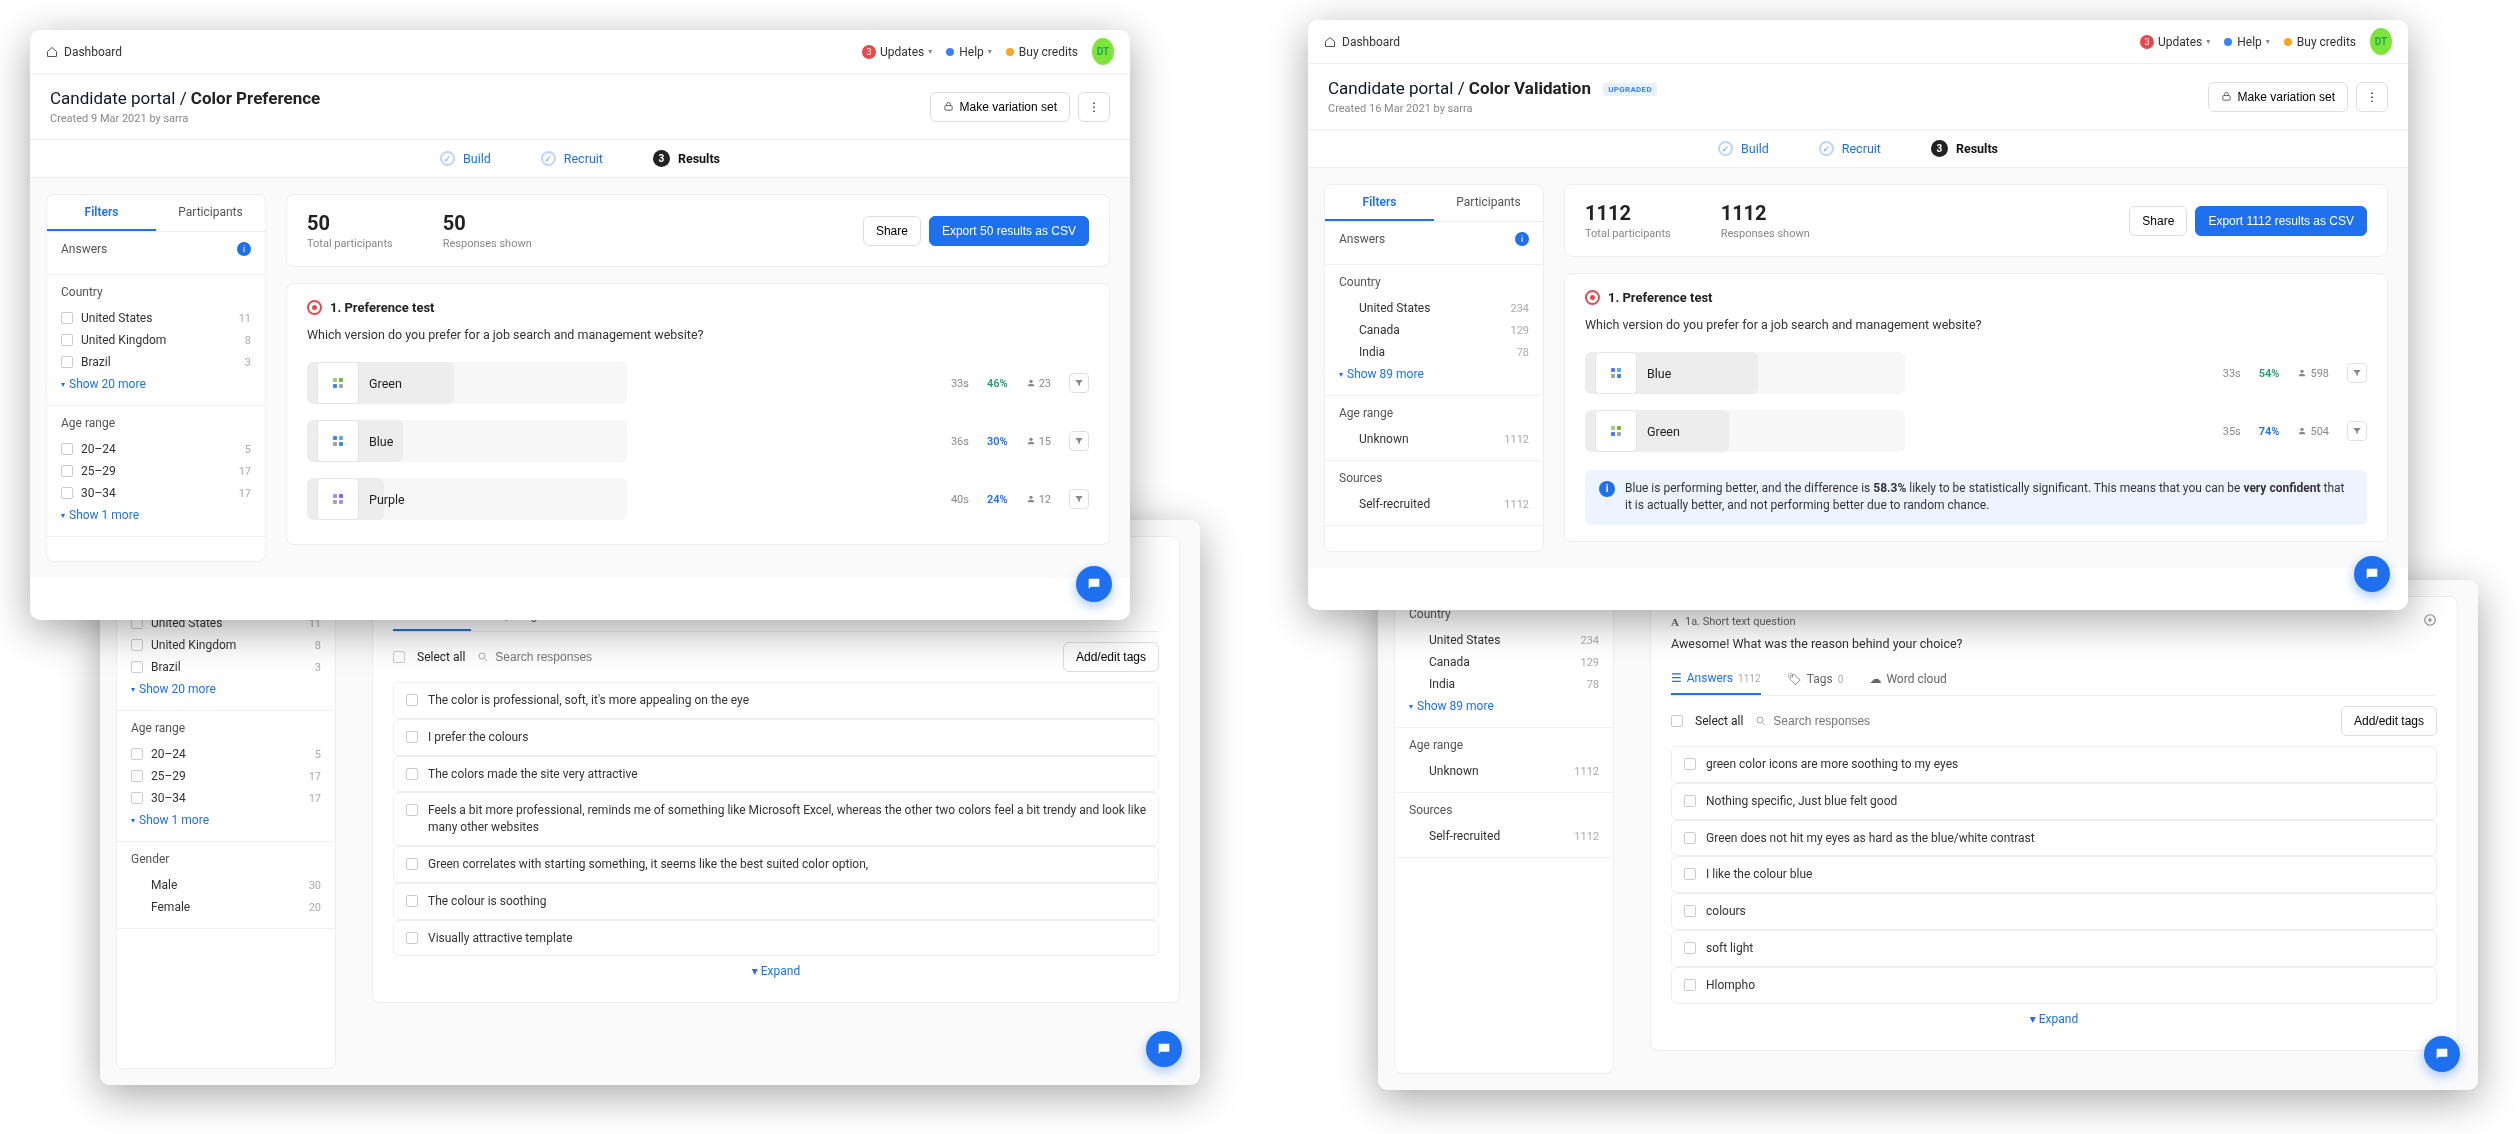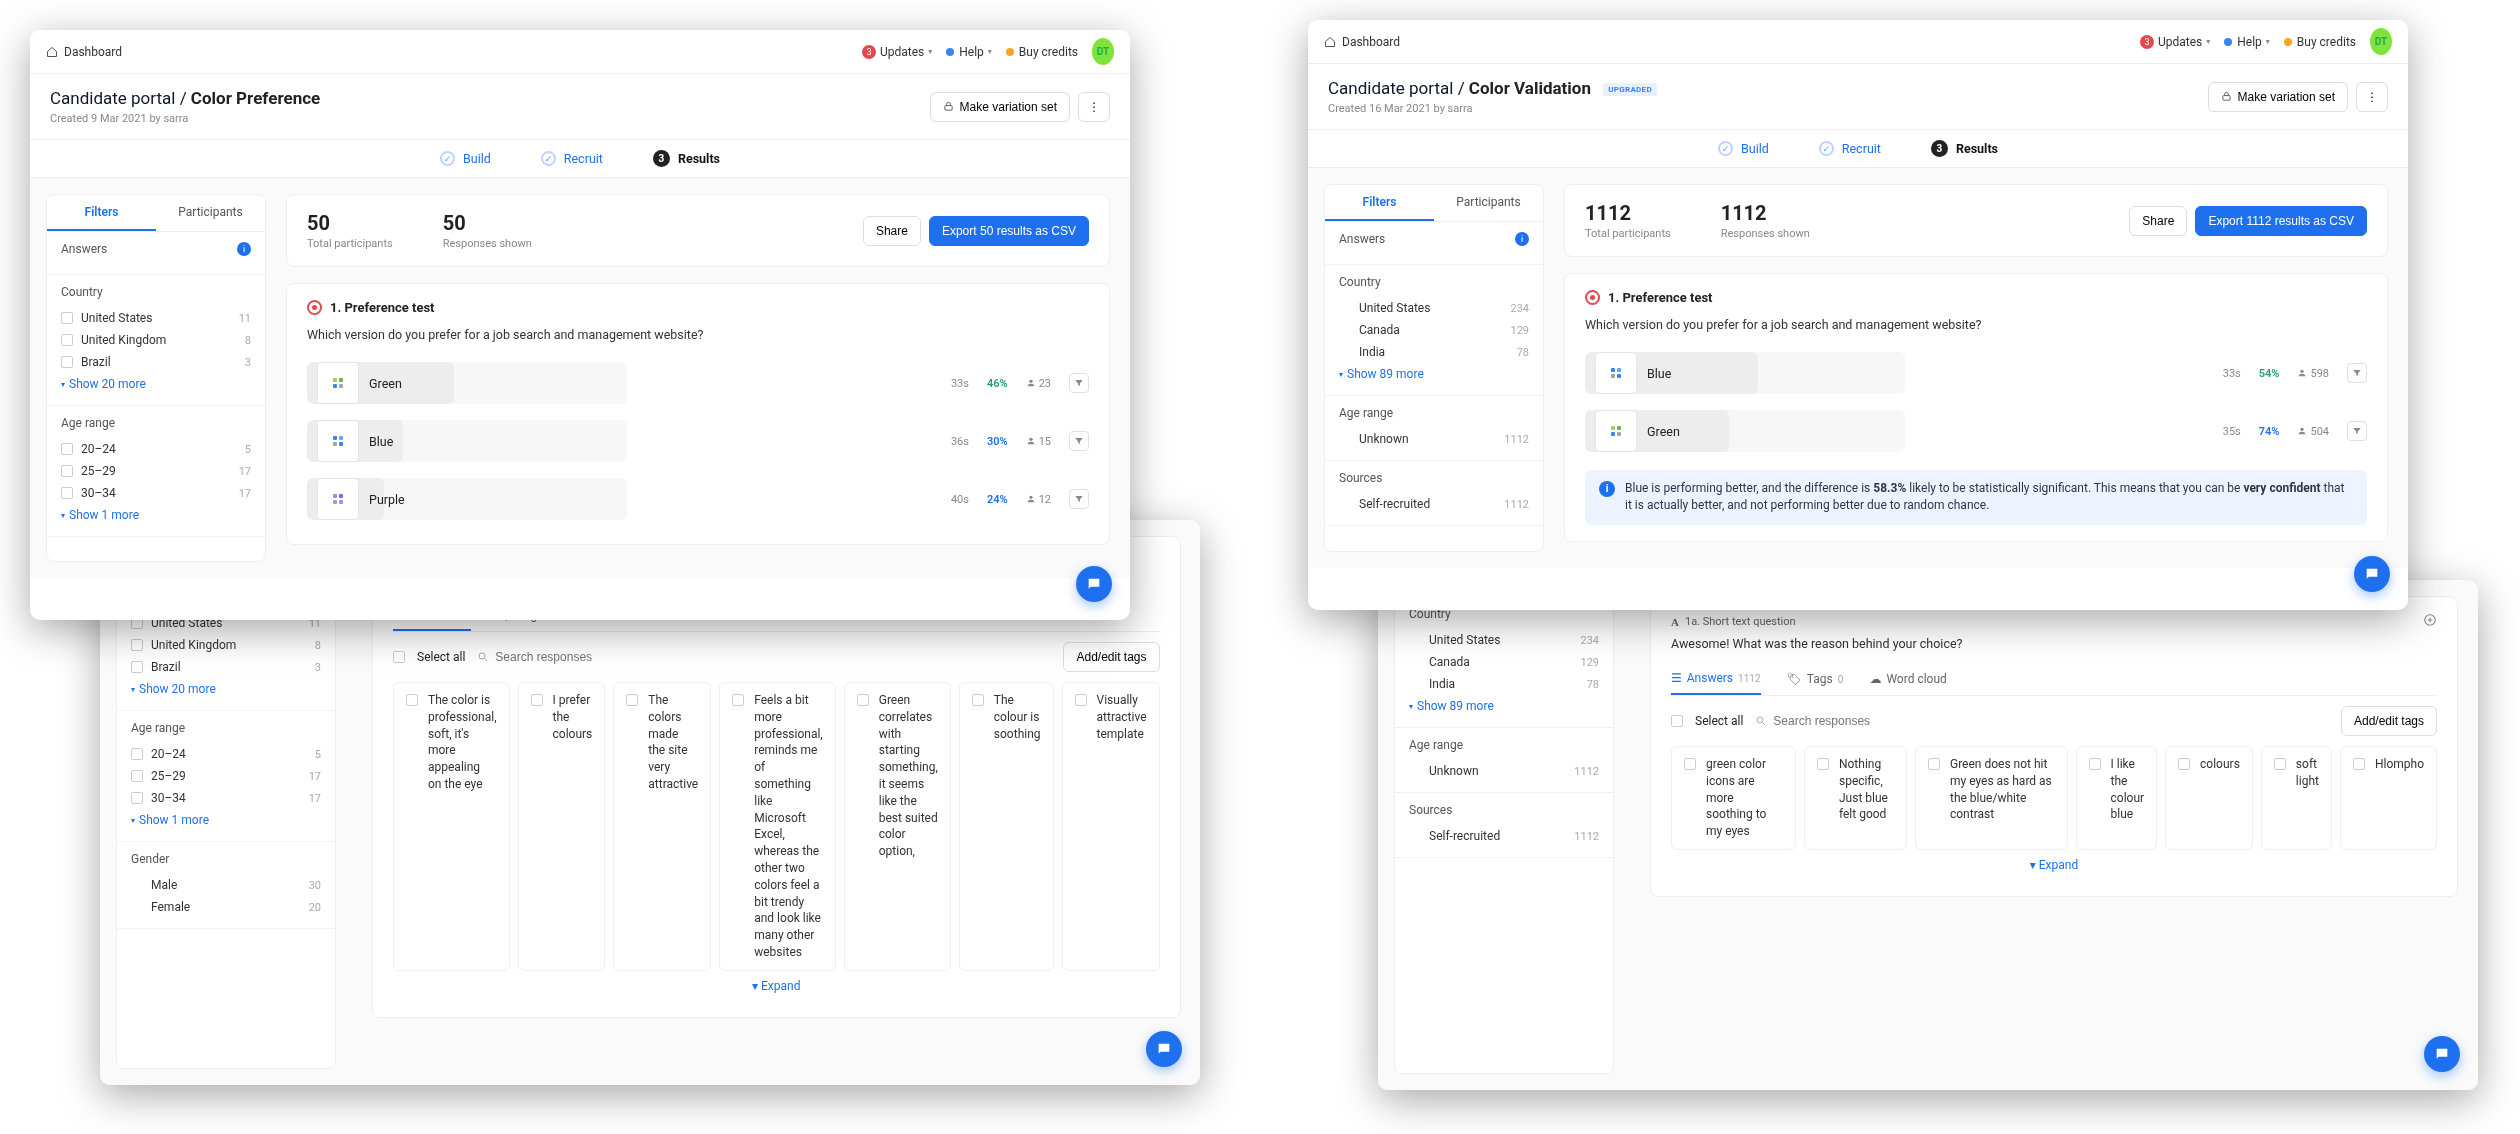--- a/index.html
+++ b/index.html
@@ -177,21 +177,21 @@
   .subtabs { display:flex; gap:26px; border-bottom:1px solid #eee; margin-bottom:10px; align-items:center;}
   .subtab { padding:8px 0; font-size:12px; color:#666; display:flex; gap:5px; align-items:center; cursor:pointer;}
   .subtab.active { color:#1f70ef; border-bottom:2px solid #1f70ef; }
   .subtab .cnt { color:#aaa; font-size:10px; }
   .toolbar { display:flex; align-items:center; gap:12px; margin-bottom:10px; }
   .toolbar .spacer{flex:1;}
   .search { flex:1; display:flex; align-items:center; gap:6px; color:#aaa; }
   .search input {
     border:none; outline:none; font-size:12px; width:200px; background:transparent;
   }
-  .responses { display:flex; flex-direction:row; gap:8px; }
+  .responses { display:flex; flex-direction:column; gap:0; }
   .resp {
     border:1px solid #eee; border-radius:6px; padding:9px 12px;
     display:flex; align-items:flex-start; gap:10px; font-size:12px; color:#333;
     line-height:1.4;
   }
   .resp .cb { width:12px; height:12px; border:1px solid #ccc; border-radius:2px; flex:none; margin-top:2px;}
   .expand { text-align:center; color:#1f70ef; font-size:12px; padding:8px; cursor:pointer; }
   
   .bubble {
     position:absolute; width:36px; height:36px; border-radius:50%;

